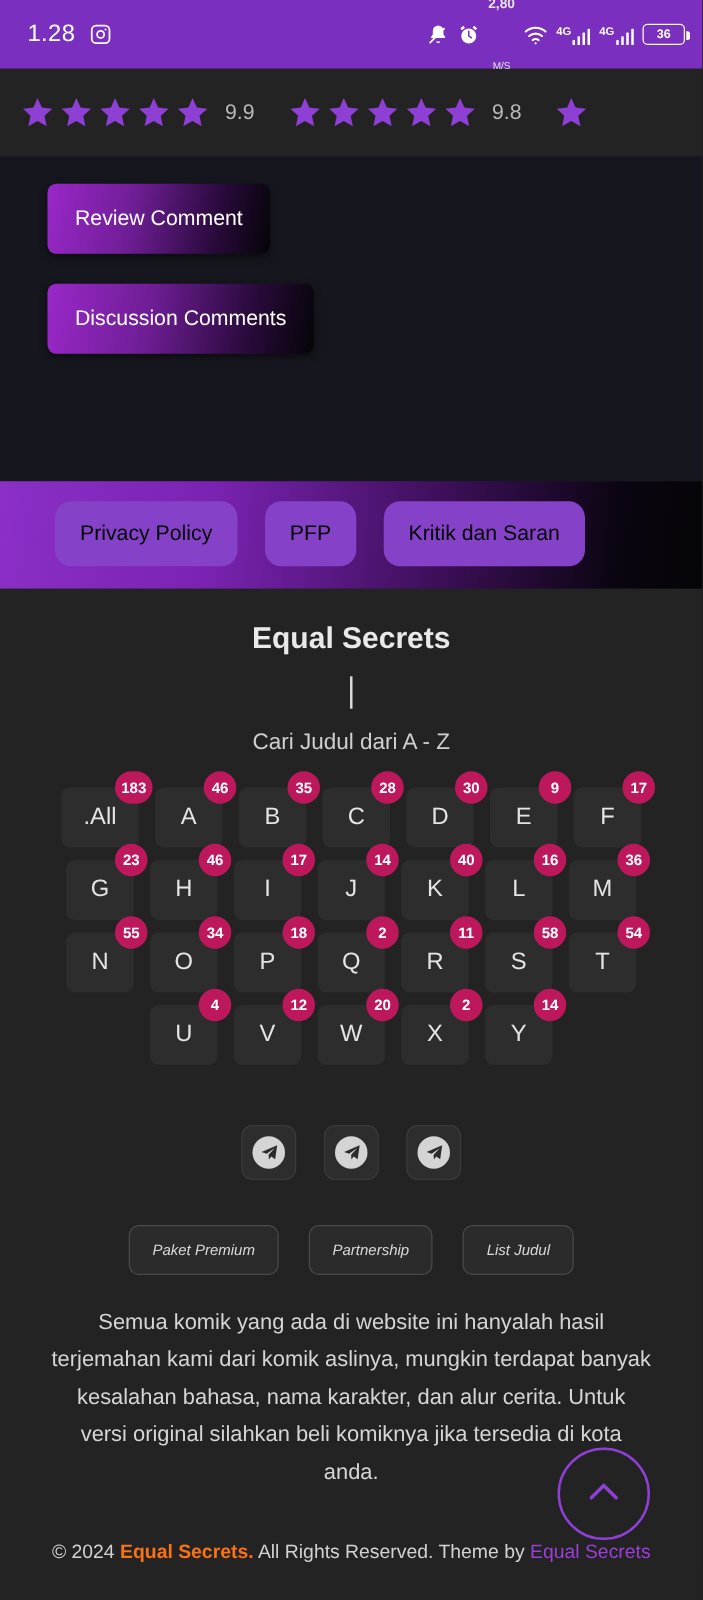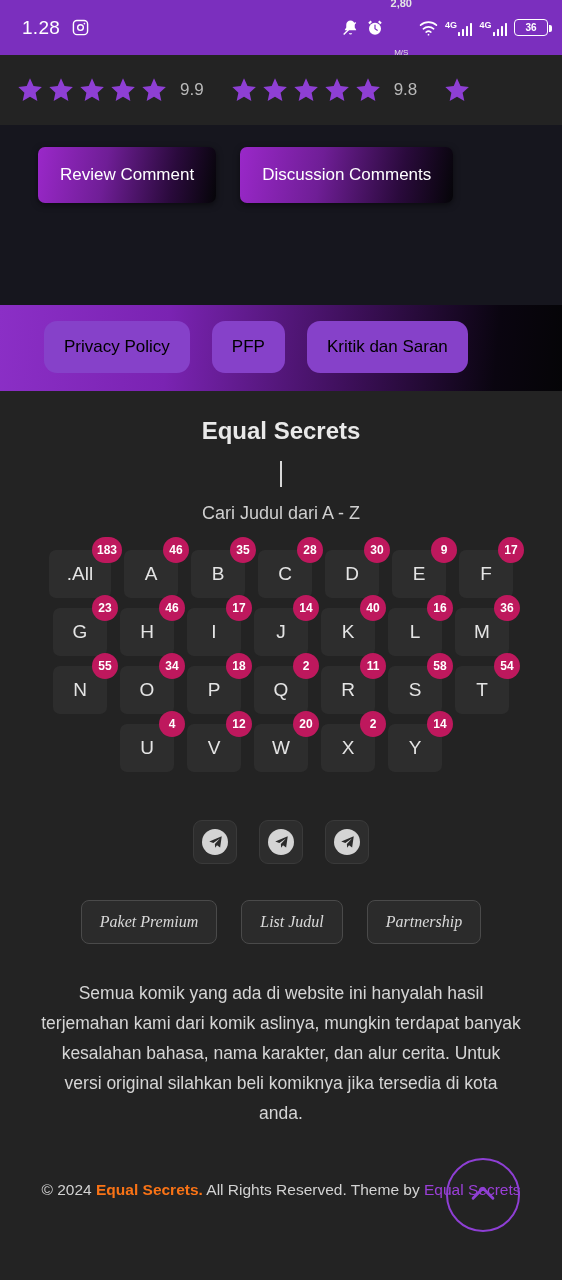--- a/index.html
+++ b/index.html
@@ -48,21 +48,21 @@
     padding:0 0 0 16px; overflow:hidden; white-space:nowrap;
   }
   .rgroup { display:flex; align-items:center; gap:8px; flex:0 0 auto; }
   .stars { display:flex; gap:3px; }
   .star { width:28px; height:28px; color:#8e3fd4; display:block; }
   .score { font-size:17px; color:#b9b9b9; margin:0 4px; }
 
   
   .cmtbar {
     background:#16161e; padding:22px 0 30px 38px;
-    display:flex; gap:24px; align-items:flex-start;
+    display:flex; gap:24px; align-items:flex-start;flex-direction:column;
   }
   .gbtn {
     border:none; border-radius:7px; color:#fff; cursor:pointer;
     font-size:17px; padding:18px 22px; white-space:nowrap;
     background:linear-gradient(100deg,#9a28c9 0%, #6f1e96 38%, #2a0a3c 75%, #050508 100%);
     box-shadow:0 2px 6px rgba(0,0,0,.5);
     font-family:"Liberation Sans", sans-serif;
   }
   .spacer-dark { background:#16161e; height:72px; }
 
@@ -111,28 +111,28 @@
     border:1px solid #3a3a3a; display:flex; align-items:center; justify-content:center;
     cursor:pointer;
   }
   .plane-circle { width:26px; height:26px; border-radius:50%; background:#d4d4d4;
     display:flex; align-items:center; justify-content:center; }
 
   
   .pills { display:flex; justify-content:center; gap:24px; padding:36px 0 0; }
   .pill {
     background:#2b2b2b; border:1px solid #4a4a4a; border-radius:8px;
-    color:#d9d9d9; font-style:italic; font-size:16px; padding:12px 18px;
-    cursor:pointer; white-space:nowrap; font-family:Liberation Serif, serif;
+    color:#d9d9d9; font-style:italic; font-size:12px; padding:12px 18px;
+    cursor:pointer; white-space:nowrap; font-family:Liberation Sans, sans-serif;
   }
 
   
   .disclaimer {
     text-align:center; font-size:17.5px; line-height:1.72;
-    color:#d5d5d5; padding:22px 20px 0; max-width:520px; margin:12px auto;
+    color:#d5d5d5; padding:22px 20px 0; max-width:520px; margin:0 auto;
   }
 
   
   .copy {
     text-align:center; font-size:15.5px; color:#d2d2d2;
     padding:38px 24px 0; line-height:1.55;
   }
   .copy b { color:#f97316; }
   .copy a { color:#9b3fd8; text-decoration:none; }
 
@@ -403,22 +403,22 @@
       <span class="plane-circle">
         <svg width="15" height="15" viewBox="0 0 24 24" fill="#2b2b2b">
             <path d="M22 2L2 10.5l6.5 2.3L19 5.5l-8 8.7.4 6.1 3-4 5 3.6z"></path>
           </svg>
       </span>
     </button>
   </div>
 
   <div class="pills">
     <button class="pill">Paket Premium</button>
+    <button class="pill">Partnership</button>
     <button class="pill">List Judul</button>
-    <button class="pill">Partnership</button>
   </div>
 
   <p class="disclaimer">Semua komik yang ada di website ini hanyalah hasil terjemahan kami dari komik aslinya, mungkin terdapat banyak kesalahan bahasa, nama karakter, dan alur cerita. Untuk versi original silahkan beli komiknya jika tersedia di kota anda.</p>
 
   <div class="copy">
     <span>©</span>
     <span>2024</span>
     <b>Equal Secrets.</b>
     <span>All Rights Reserved. Theme by</span>
     <a href="#">Equal Secrets</a>

